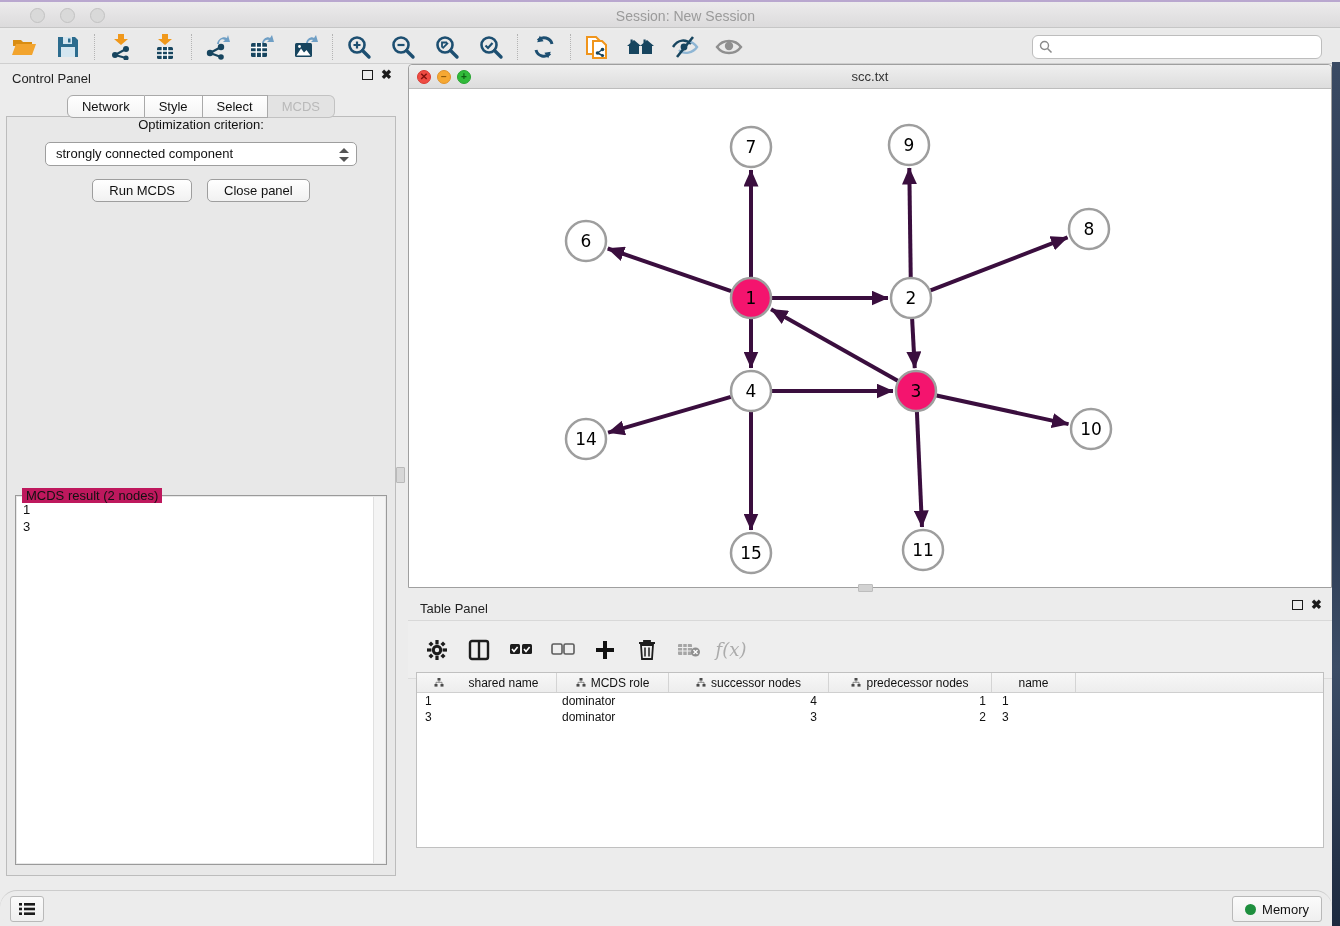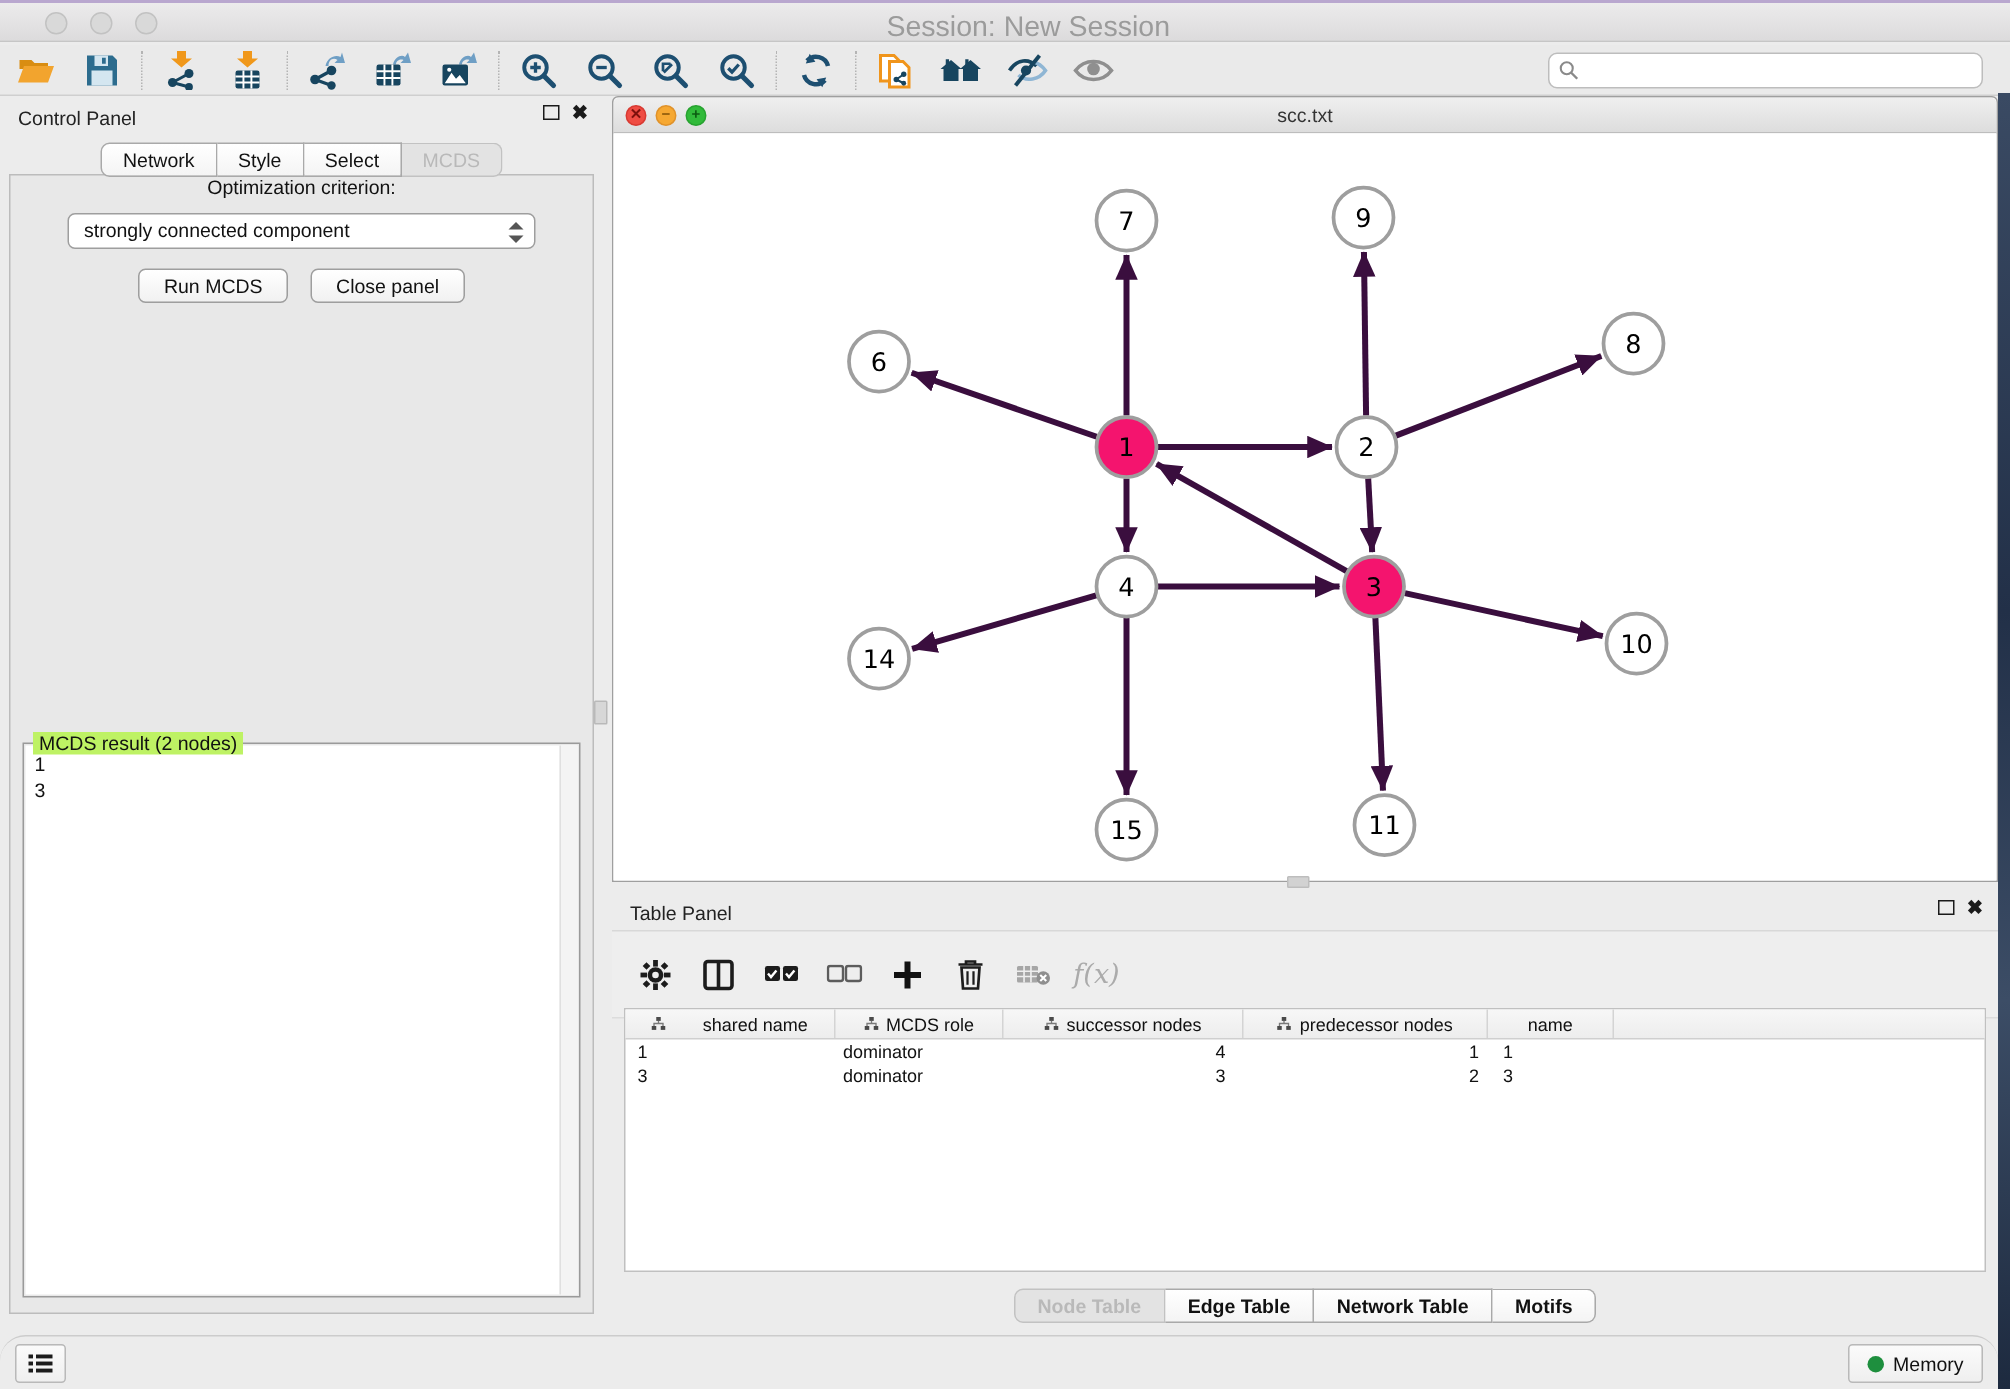--- a/index.html
+++ b/index.html
@@ -6,21 +6,21 @@
   html,body { width:1340px; height:926px; }
   body { font-family:"Liberation Sans", sans-serif; background:#ececec; position:relative; overflow:hidden; }
   .app { position:absolute; inset:0; background:#ececec; }
 
   
   .titlebar { position:absolute; left:0; top:0; width:1340px; height:28px;
     background:linear-gradient(#ecebec,#dcdbdc); border-top:2px solid #b9a7cf; border-bottom:1px solid #c6c6c6; }
   .tl-dot { position:absolute; top:6px; width:15px; height:15px; border-radius:50%;
     background:#d9d9d9; border:1px solid #c2c2c2; }
   .titlebar .t1{left:30px}.titlebar .t2{left:60px}.titlebar .t3{left:90px}
-  .app-title { position:absolute; left:0; right:0; top:6px; text-align:center; font-size:19px; color:#9b9b9b;margin-left:31px; }
+  .app-title { position:absolute; left:0; right:0; top:6px; text-align:center; font-size:14px; color:#9b9b9b;margin-left:31px; }
 
   
   .toolbar { position:absolute; left:0; top:30px; width:1340px; height:34px;
     background:#eaeaea; border-bottom:1px solid #cfcfcf; display:flex; align-items:center; }
   .tb-btn { width:44px; height:32px; display:flex; align-items:center; justify-content:center; }
   .tb-sep { width:1px; height:26px; margin:0 2px; border-left:1px dotted #b4b4b4; }
   .tb-group { display:flex; margin:0 2px; }
   .search-wrap { margin-left:auto; margin-right:18px; position:relative; }
   .search-input { width:290px; height:24px; border:1px solid #bdbdbd; border-radius:6px; background:#fff;
     padding:0 8px 0 26px; font-size:13px; color:#333; outline:none; }
@@ -47,21 +47,21 @@
     border:1px solid #9e9e9e; border-radius:5px; font-size:13px; color:#111; line-height:22px; padding-left:10px; }
   .stepper { position:absolute; right:7px; top:4px; width:10px; height:16px; }
   .stepper .up { position:absolute; top:1px; left:0; width:0; height:0; border-left:5px solid transparent;
     border-right:5px solid transparent; border-bottom:5px solid #555; }
   .stepper .dn { position:absolute; bottom:1px; left:0; width:0; height:0; border-left:5px solid transparent;
     border-right:5px solid transparent; border-top:5px solid #555; }
   .cp-buttons { margin-top:13px; display:flex; justify-content:center; gap:15px; }
   .push-btn { font-size:13px; color:#111; background:linear-gradient(#ffffff,#f1f1f1);
     border:1px solid #9e9e9e; border-radius:5px; padding:3px 16px; }
   .result-box { position:absolute; left:8px; bottom:10px; width:372px; height:370px; border:1px solid #9a9a9a; }
-  .result-legend { position:absolute; left:6px; top:-8px; background:#bef264; padding:0 4px; font-size:13px; color:#111; }
+  .result-legend { position:absolute; left:6px; top:-8px; background:#be185d; padding:0 4px; font-size:13px; color:#111; }
   .result-area { position:absolute; inset:1px; background:#fff; }
   .result-scroll { position:absolute; right:0; top:0; bottom:0; width:12px; background:#f4f4f4; border-left:1px solid #e0e0e0; }
   .result-line { font-size:13px; color:#111; padding-left:6px; line-height:17px; }
   .result-line:first-child { padding-top:4px; }
 
   
   .grip-v { position:absolute; left:396px; top:467px; width:9px; height:16px; background:#d7d7d7;
     border:1px solid #b9b9b9; border-radius:1px; }
   .grip-h { position:absolute; left:858px; top:584px; width:15px; height:8px; background:#d2d2d2;
     border:1px solid #bdbdbd; border-radius:1px; z-index:5; }
@@ -490,28 +490,20 @@
           </div>
           <div class="trow">
             <div class="td" style="width: 140px; text-align: left; padding: 0px 0px 0px 8px;">3</div>
             <div class="td" style="width: 112px; text-align: left; padding: 0px 0px 0px 5px;">dominator</div>
             <div class="td" style="width: 160px; text-align: right; padding: 0px 12px 0px 0px;">3</div>
             <div class="td" style="width: 163px; text-align: right; padding: 0px 6px 0px 0px;">2</div>
             <div class="td" style="width: 84px; text-align: left; padding: 0px 0px 0px 10px;">3</div>
           </div>
         </div>
     </div>
-    <div class="tp-tabs">
-      <div class="tabset" id="tp-tabset">
-          <div class="tab active">Node Table</div>
-          <div class="tab">Edge Table</div>
-          <div class="tab">Network Table</div>
-          <div class="tab">Motifs</div>
-        </div>
-    </div>
   </div>
 
   <div class="statusbar">
     <div class="sb-left-btn">
       <svg width="18" height="14" viewBox="0 0 18 14">
         <rect x="1" y="1" width="3" height="2.6" fill="#1c1c1c"></rect>
           <rect x="6" y="1" width="11" height="2.6" fill="#1c1c1c"></rect>
         <rect x="1" y="5.7" width="3" height="2.6" fill="#1c1c1c"></rect>
           <rect x="6" y="5.7" width="11" height="2.6" fill="#1c1c1c"></rect>
         <rect x="1" y="10.4" width="3" height="2.6" fill="#1c1c1c"></rect>

